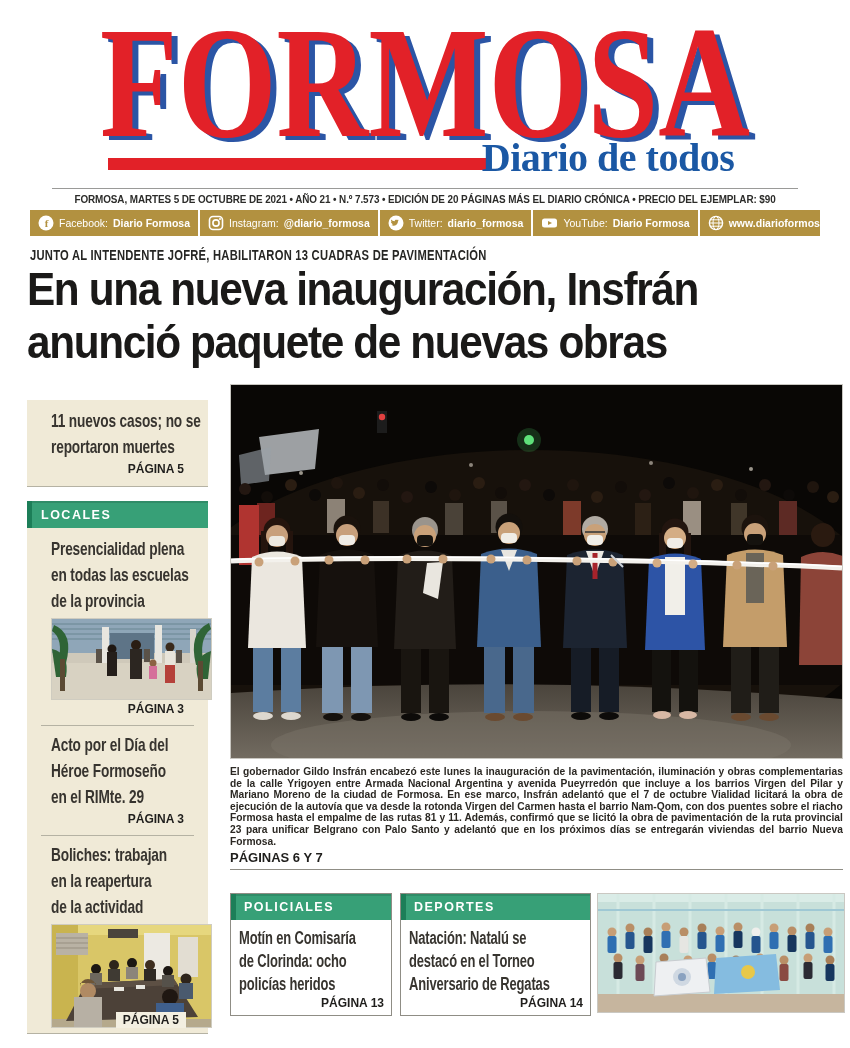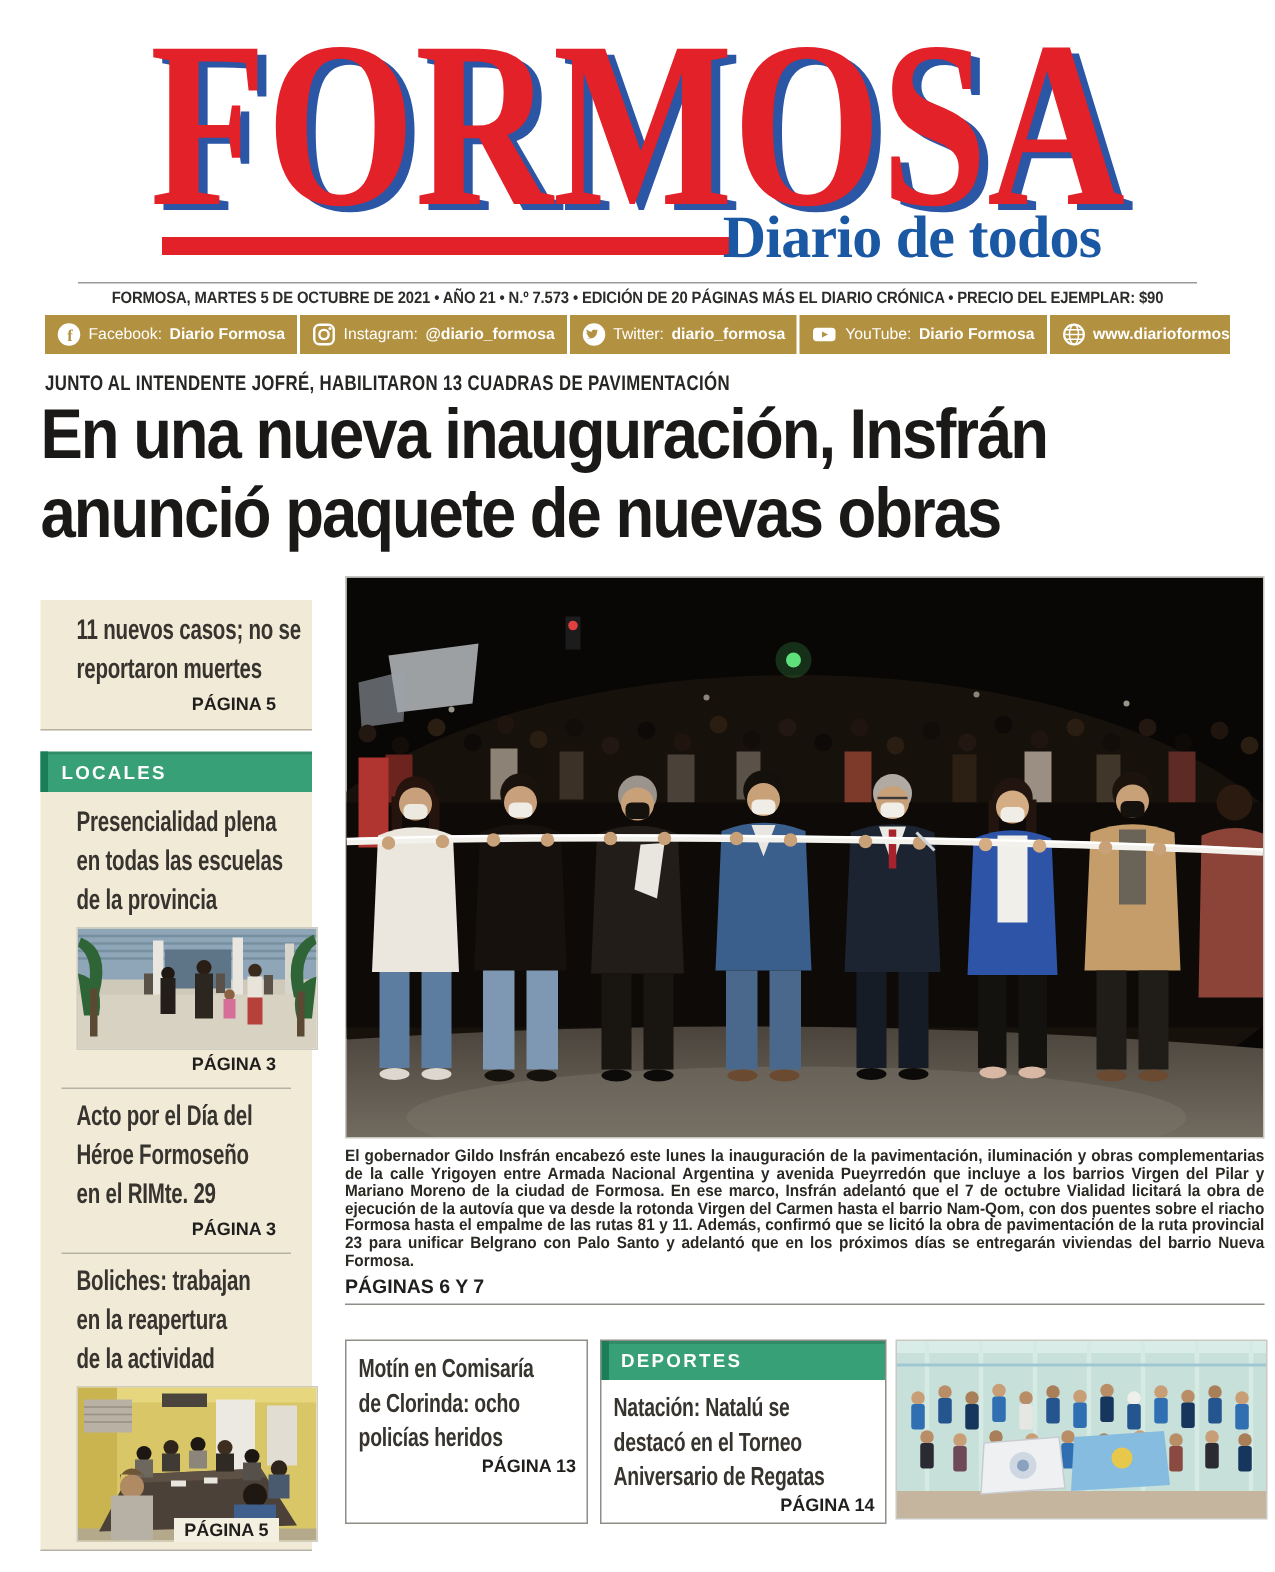--- a/index.html
+++ b/index.html
@@ -437,20 +437,21 @@
 
       <line x1="380" y1="170" x2="392" y2="182" stroke="#cfd4da" stroke-width="2"></line>
     </svg>
 
     <div class="caption">El gobernador Gildo Insfrán encabezó este lunes la inauguración de la pavimentación, iluminación y obras complementarias de la calle Yrigoyen entre Armada Nacional Argentina y avenida Pueyrredón que incluye a los barrios Virgen del Pilar y Mariano Moreno de la ciudad de Formosa. En ese marco, Insfrán adelantó que el 7 de octubre Vialidad licitará la obra de ejecución de la autovía que va desde la rotonda Virgen del Carmen hasta el barrio Nam-Qom, con dos puentes sobre el riacho Formosa hasta el empalme de las rutas 81 y 11. Además, confirmó que se licitó la obra de pavimentación de la ruta provincial 23 para unificar Belgrano con Palo Santo y adelantó que en los próximos días se entregarán viviendas del barrio Nueva Formosa.</div>
     <div class="pagesref">PÁGINAS 6 Y 7</div>
     <div class="mainrule"></div>
   </div>
 
   <div class="bbox bbox-policiales">
+    <div class="bhead">POLICIALES</div>
     <div class="bbody">
       <div class="bheadline">Motín en Comisaría
 de Clorinda: ocho
 policías heridos</div>
       <div class="bpage">PÁGINA 13</div>
     </div>
   </div>
 
   <div class="bbox bbox-deportes">
     <div class="bhead">DEPORTES</div>

